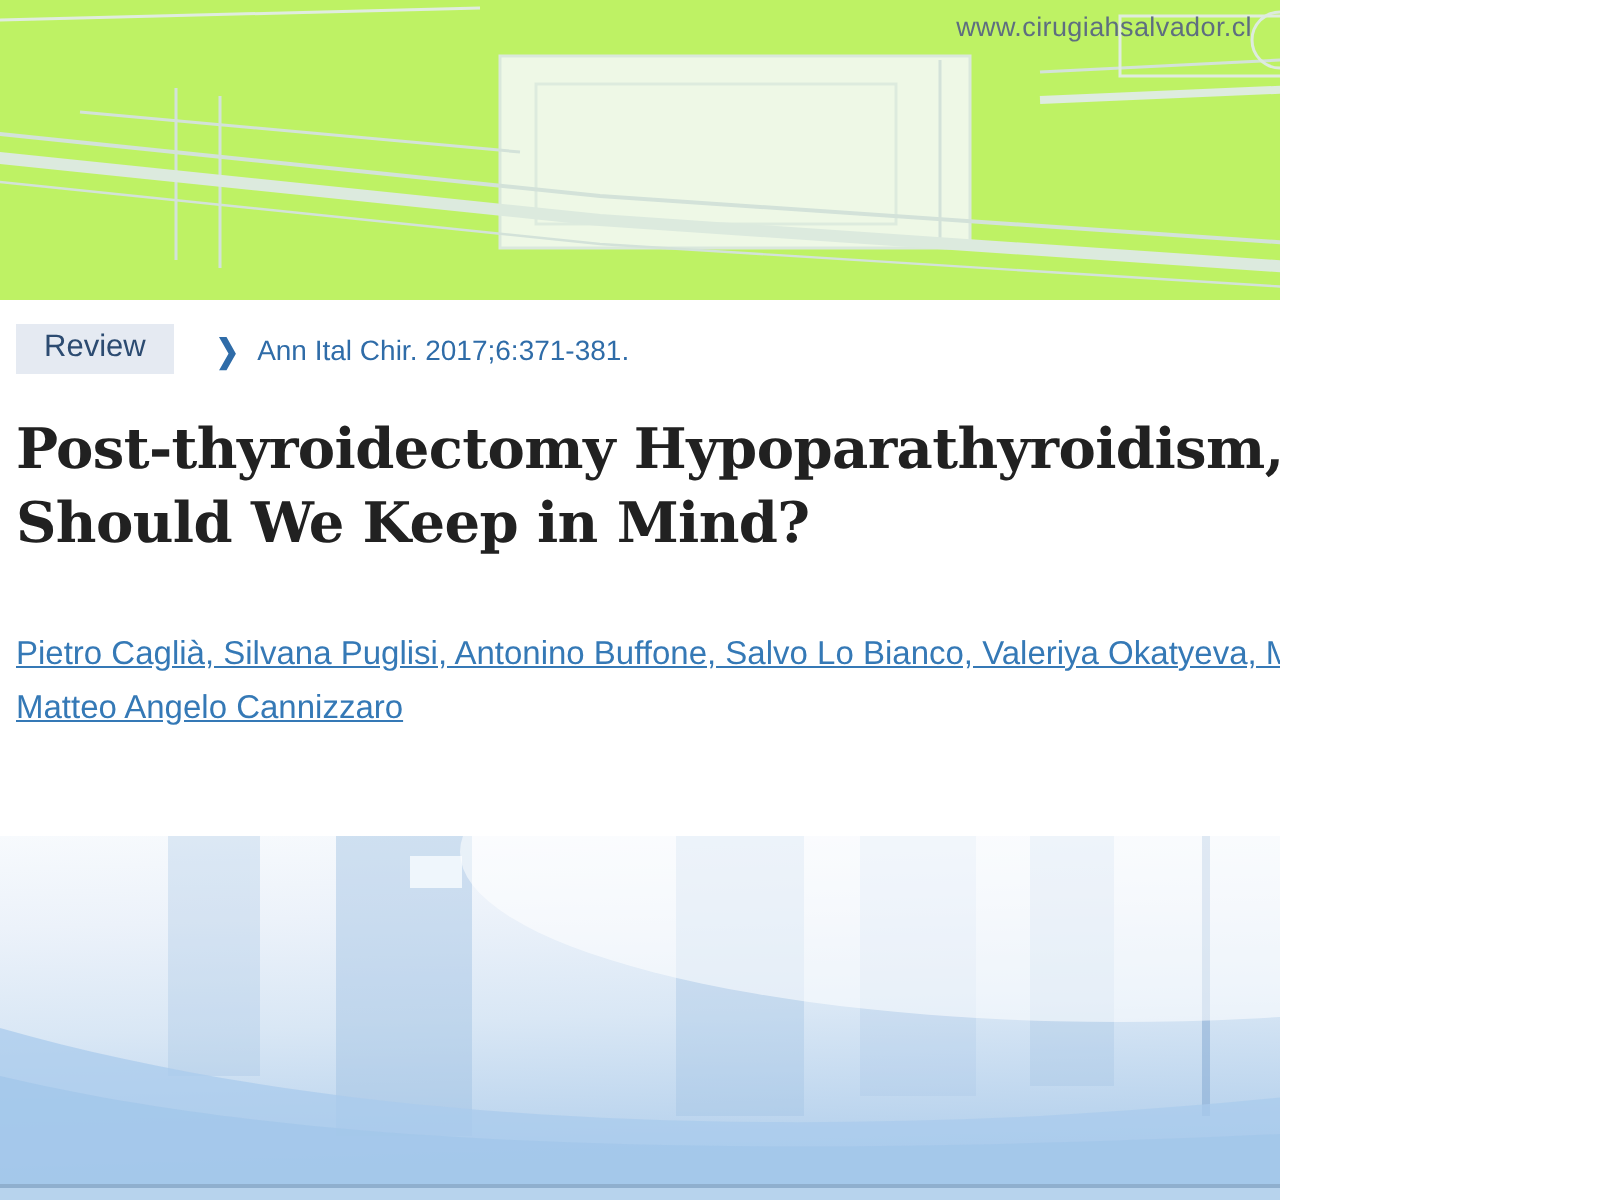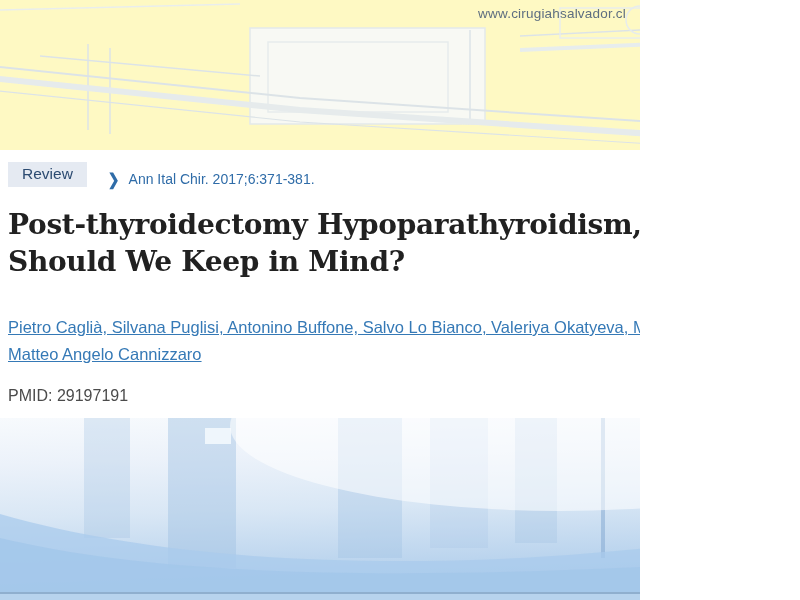--- a/index.html
+++ b/index.html
@@ -12,21 +12,21 @@
     --watermark-text: #5e6e80;
     --bottom-blue: #a5c8ea;
   }
   * { margin: 0; padding: 0; box-sizing: border-box; }
   html, body { width: 800px; height: 600px; background: #fff; font-family: "Liberation Sans", sans-serif; }
   .screen {
     position: relative;
     width: 640px;
     height: 600px;
     overflow: hidden;
-    background: #fef9c3;
+    background: #bef264;
   }
 
   
   .sketch-top {
     position: absolute;
     top: 0; left: 0;
     width: 800px; height: 154px;
     pointer-events: none;
   }
 
@@ -45,21 +45,21 @@
     position: absolute;
     top: 150px; left: 0;
     width: 800px; height: 270px;
     background: #ffffff;
   }
 
   .meta-row {
     position: absolute;
     top: 162px; left: 8px;
     display: flex;
-    align-items: flex-end;
+    align-items: center;
   }
   .badge {
     display: inline-block;
     background: var(--badge-bg);
     color: var(--badge-text);
     font-size: 15.5px;
     padding: 3px 14px 4px 14px;
   }
   .chevron {
     margin-left: 21px;
@@ -161,21 +161,20 @@
   <div class="meta-row">
     <span class="badge">Review</span>
     <span class="chevron">❯</span>
     <span class="citation">Ann Ital Chir. 2017;6:371-381.</span>
   </div>
 
   <h1 class="title">Post-thyroidectomy Hypoparathyroidism, What Should We Keep in Mind?</h1>
 
   <p class="authors">Pietro Caglià, Silvana Puglisi, Antonino Buffone, Salvo Lo Bianco, Valeriya Okatyeva, Massimiliano Veroux, Matteo Angelo Cannizzaro</p>
 
-  <p class="pmid"><span>PMID:</span> <span>29197191</span></p>
 
   <div class="photo-bottom">
     <svg viewBox="0 0 800 182" preserveAspectRatio="none" aria-hidden="true">
       <g fill="#9fc0e2">
         <rect x="84" y="0" width="46" height="120" opacity="0.30"></rect>
         <rect x="168" y="0" width="68" height="150" opacity="0.45"></rect>
         <rect x="205" y="10" width="26" height="16" fill="#f3f8fd" opacity="0.9"></rect>
         <rect x="338" y="0" width="64" height="140" opacity="0.35"></rect>
         <rect x="430" y="0" width="58" height="130" opacity="0.22"></rect>
         <rect x="515" y="0" width="42" height="125" opacity="0.30"></rect>

